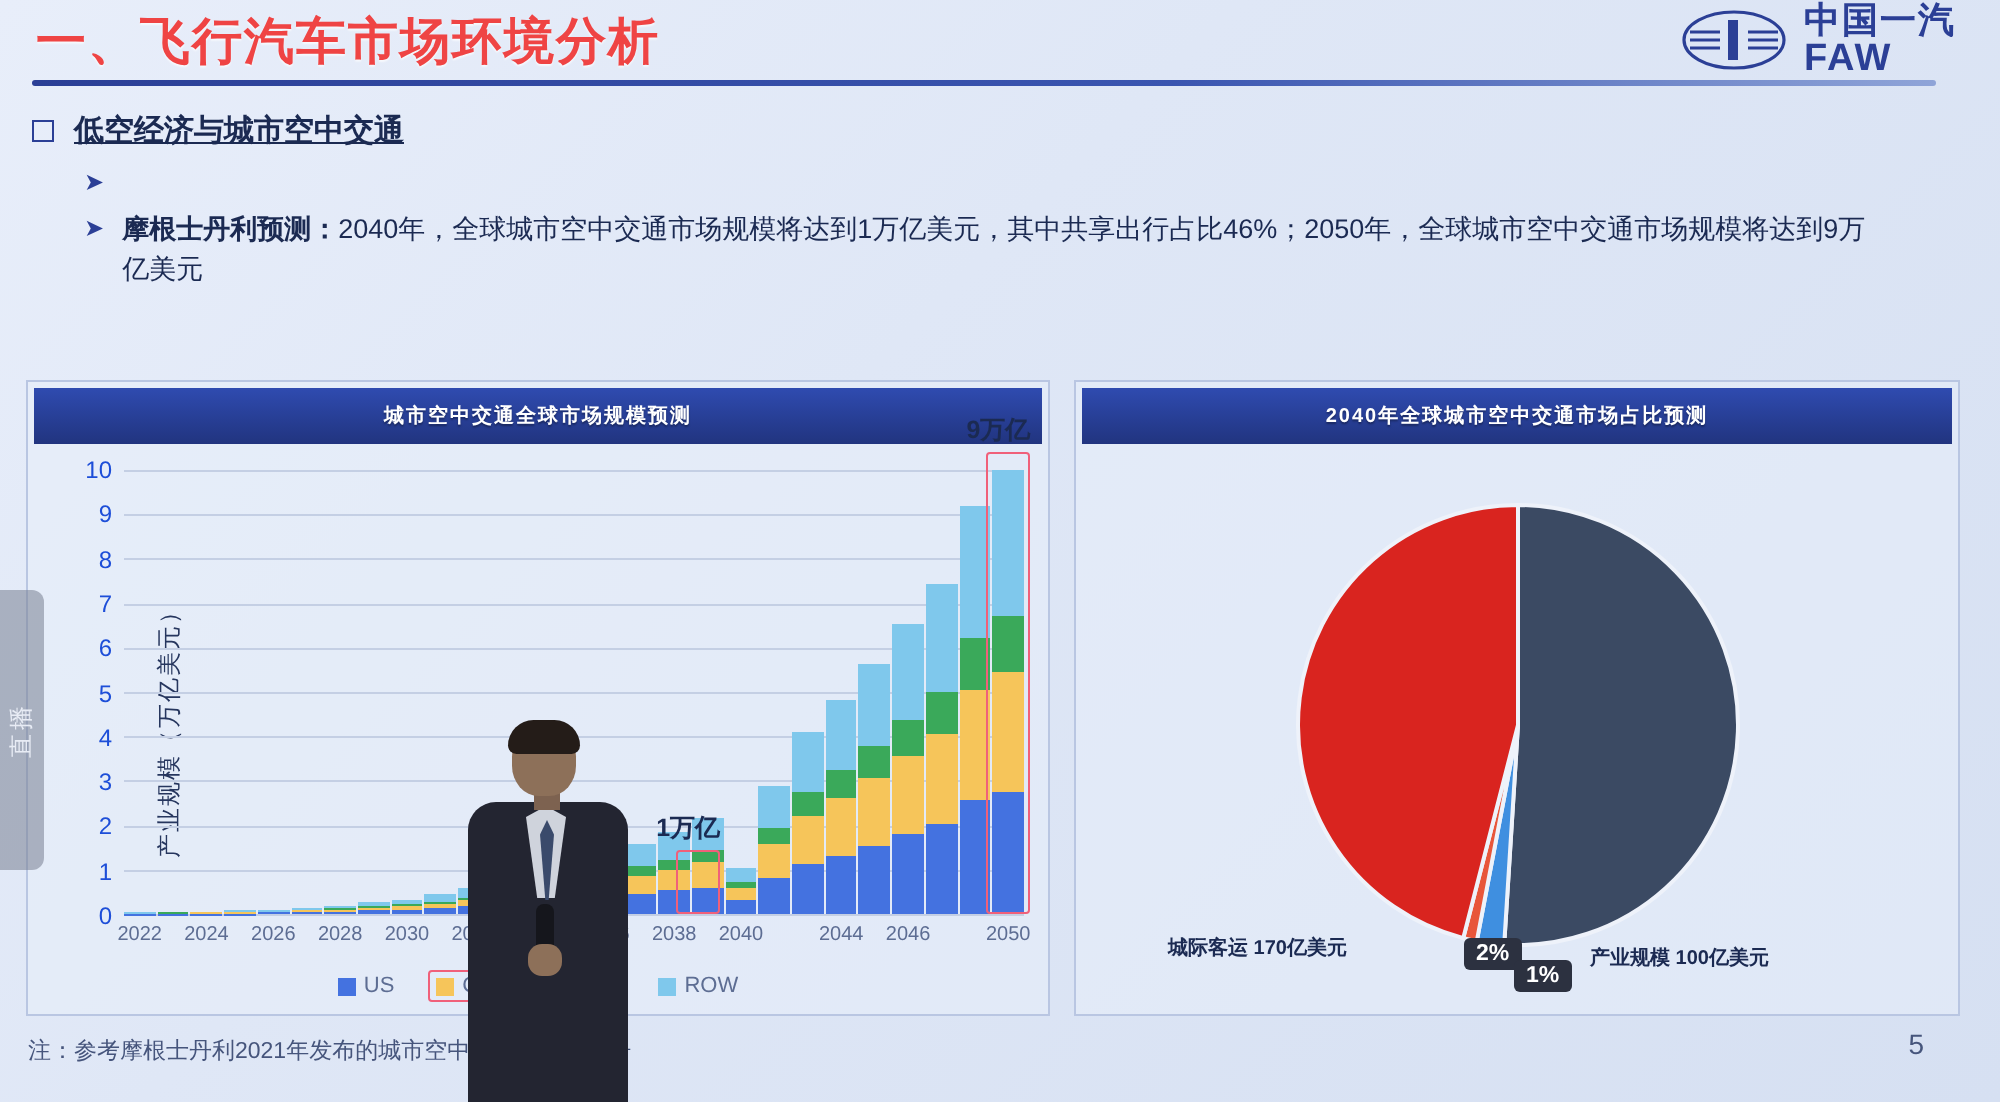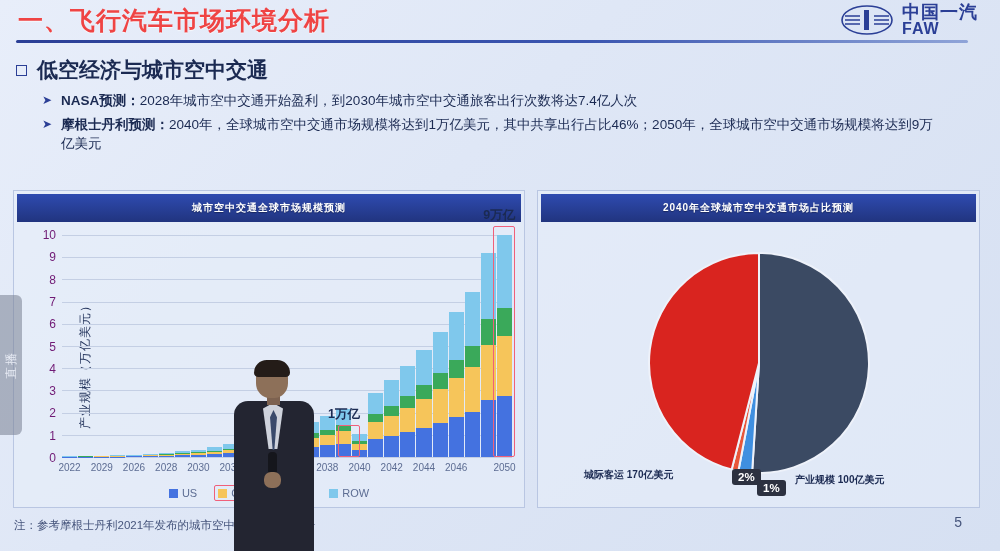--- a/index.html
+++ b/index.html
@@ -29,28 +29,29 @@
   #brand-logo {
     position: absolute; right: 22px; top: 2px; height: 36px;
     display: flex; align-items: center; gap: 8px;
   }
   #logo-mark { width: 54px; height: 32px; }
   #brand-text {
     display: flex; flex-direction: column; line-height: 1.02;
     color: #2b3f96; font-weight: bold;
   }
   #brand-cn { font-size: 18px; letter-spacing: 1px; }
-  #brand-en { font-size: 16px; letter-spacing: 1px; }
+  #brand-en { font-size: 19px; letter-spacing: 1px; }
 
   
   #bullets { position: absolute; left: 16px; top: 56px; width: 960px; }
   #heading-row {
     display: flex; align-items: center; gap: 10px;
-    font-size: 21px; font-weight: bold; color: #1b2a52;
+    font-size: 15px; font-weight: bold; color: #1b2a52;
     margin-bottom: 7px;
+    text-decoration: underline;
   }
   .sq-icon {
     width: 11px; height: 11px; border: 1.6px solid #2b3f96; display: inline-block;
   }
   .bullet-row {
     display: flex; gap: 9px; margin-left: 26px; margin-bottom: 4px;
     font-size: 13.5px; line-height: 1.45; color: #1b2a52;
   }
   .arrow-icon { color: #2b3f96; font-size: 12px; line-height: 1.6; }
   .b-strong { font-weight: bold; }
@@ -74,21 +75,21 @@
     position: absolute; left: 2px; top: 50%; transform: translateY(-50%) rotate(-90deg);
     transform-origin: center; white-space: nowrap;
     font-size: 12px; color: #26365e; letter-spacing: 1px;
   }
   #plot {
     position: absolute; left: 44px; right: 8px; top: 10px; bottom: 46px;
   }
   .gridline { position: absolute; left: 0; right: 0; height: 1px; background: #c4cfe4; }
   .ytick {
     position: absolute; right: 100%; margin-right: 6px; transform: translateY(-50%);
-    font-size: 12px; color: #701a75;
+    font-size: 12px; color: #1d4ed8;
   }
   #bars { position: absolute; inset: 0; display: flex; align-items: flex-end; gap: 1px; }
   .bar-col { flex: 1 1 0; display: flex; flex-direction: column; justify-content: flex-end; height: 100%; position: relative; }
   .seg { width: 100%; }
   .xtick {
     position: absolute; top: 100%; margin-top: 5px; left: 50%; transform: translateX(-50%) ;
     font-size: 10px; color: #5d6d93; white-space: nowrap;
   }
   .hl-box { position: absolute; border: 1.6px solid #f0607a; border-radius: 2px; pointer-events: none; }
   .ann-label { position: absolute; font-size: 12.5px; font-weight: bold; color: #1b2a52; white-space: nowrap; }
@@ -163,21 +164,20 @@
 </div>
 
 <div id="bullets">
   <div id="heading-row">
     <span class="sq-icon"></span>
     <span>低空经济与城市空中交通</span>
   </div>
 
   <div class="bullet-row">
     <span class="arrow-icon">➤</span>
-    <span class="bullet-body"><span class="b-strong">NASA预测：</span><span>2028年城市空中交通开始盈利，到2030年城市空中交通旅客出行次数将达7.4亿人次</span></span>
   </div>
 
   <div class="bullet-row">
     <span class="arrow-icon">➤</span>
     <span class="bullet-body"><span class="b-strong">摩根士丹利预测：</span><span>2040年，全球城市空中交通市场规模将达到1万亿美元，其中共享出行占比46%；2050年，全球城市空中交通市场规模将达到9万亿美元</span></span>
   </div>
 </div>
 
 <div class="panel" id="panel-left">
   <div class="panel-title">城市空中交通全球市场规模预测</div>
@@ -232,21 +232,21 @@
               <div class="seg" style="height: 0.1%; background: rgb(127, 200, 236);"></div>
               <div class="seg" style="height: 0.1%; background: rgb(58, 169, 90);"></div>
               <div class="seg" style="height: 0.1%; background: rgb(246, 197, 90);"></div>
               <div class="seg" style="height: 0.1%; background: rgb(68, 114, 224);"></div>
             </div>
             <div class="bar-col">
               <div class="seg" style="height: 0.2%; background: rgb(127, 200, 236);"></div>
               <div class="seg" style="height: 0.1%; background: rgb(58, 169, 90);"></div>
               <div class="seg" style="height: 0.1%; background: rgb(246, 197, 90);"></div>
               <div class="seg" style="height: 0.2%; background: rgb(68, 114, 224);"></div>
-              <div class="xtick">2029</div>
+              <div class="xtick">2024</div>
             </div>
             <div class="bar-col">
               <div class="seg" style="height: 0.2%; background: rgb(127, 200, 236);"></div>
               <div class="seg" style="height: 0.1%; background: rgb(58, 169, 90);"></div>
               <div class="seg" style="height: 0.2%; background: rgb(246, 197, 90);"></div>
               <div class="seg" style="height: 0.2%; background: rgb(68, 114, 224);"></div>
             </div>
             <div class="bar-col">
               <div class="seg" style="height: 0.3%; background: rgb(127, 200, 236);"></div>
               <div class="seg" style="height: 0.1%; background: rgb(58, 169, 90);"></div>
@@ -343,27 +343,20 @@
               <div class="seg" style="height: 1.6%; background: rgb(58, 169, 90);"></div>
               <div class="seg" style="height: 2.8%; background: rgb(246, 197, 90);"></div>
               <div class="seg" style="height: 3%; background: rgb(68, 114, 224);"></div>
               <div class="xtick">2040</div>
             </div>
             <div class="bar-col">
               <div class="seg" style="height: 9.6%; background: rgb(127, 200, 236);"></div>
               <div class="seg" style="height: 3.8%; background: rgb(58, 169, 90);"></div>
               <div class="seg" style="height: 7.6%; background: rgb(246, 197, 90);"></div>
               <div class="seg" style="height: 8%; background: rgb(68, 114, 224);"></div>
-            </div>
-            <div class="bar-col">
-              <div class="seg" style="height: 11.5%; background: rgb(127, 200, 236);"></div>
-              <div class="seg" style="height: 4.5%; background: rgb(58, 169, 90);"></div>
-              <div class="seg" style="height: 9.2%; background: rgb(246, 197, 90);"></div>
-              <div class="seg" style="height: 9.5%; background: rgb(68, 114, 224);"></div>
-              <div class="xtick">2042</div>
             </div>
             <div class="bar-col">
               <div class="seg" style="height: 13.7%; background: rgb(127, 200, 236);"></div>
               <div class="seg" style="height: 5.3%; background: rgb(58, 169, 90);"></div>
               <div class="seg" style="height: 11%; background: rgb(246, 197, 90);"></div>
               <div class="seg" style="height: 11.2%; background: rgb(68, 114, 224);"></div>
             </div>
             <div class="bar-col">
               <div class="seg" style="height: 16%; background: rgb(127, 200, 236);"></div>
               <div class="seg" style="height: 6.2%; background: rgb(58, 169, 90);"></div>

